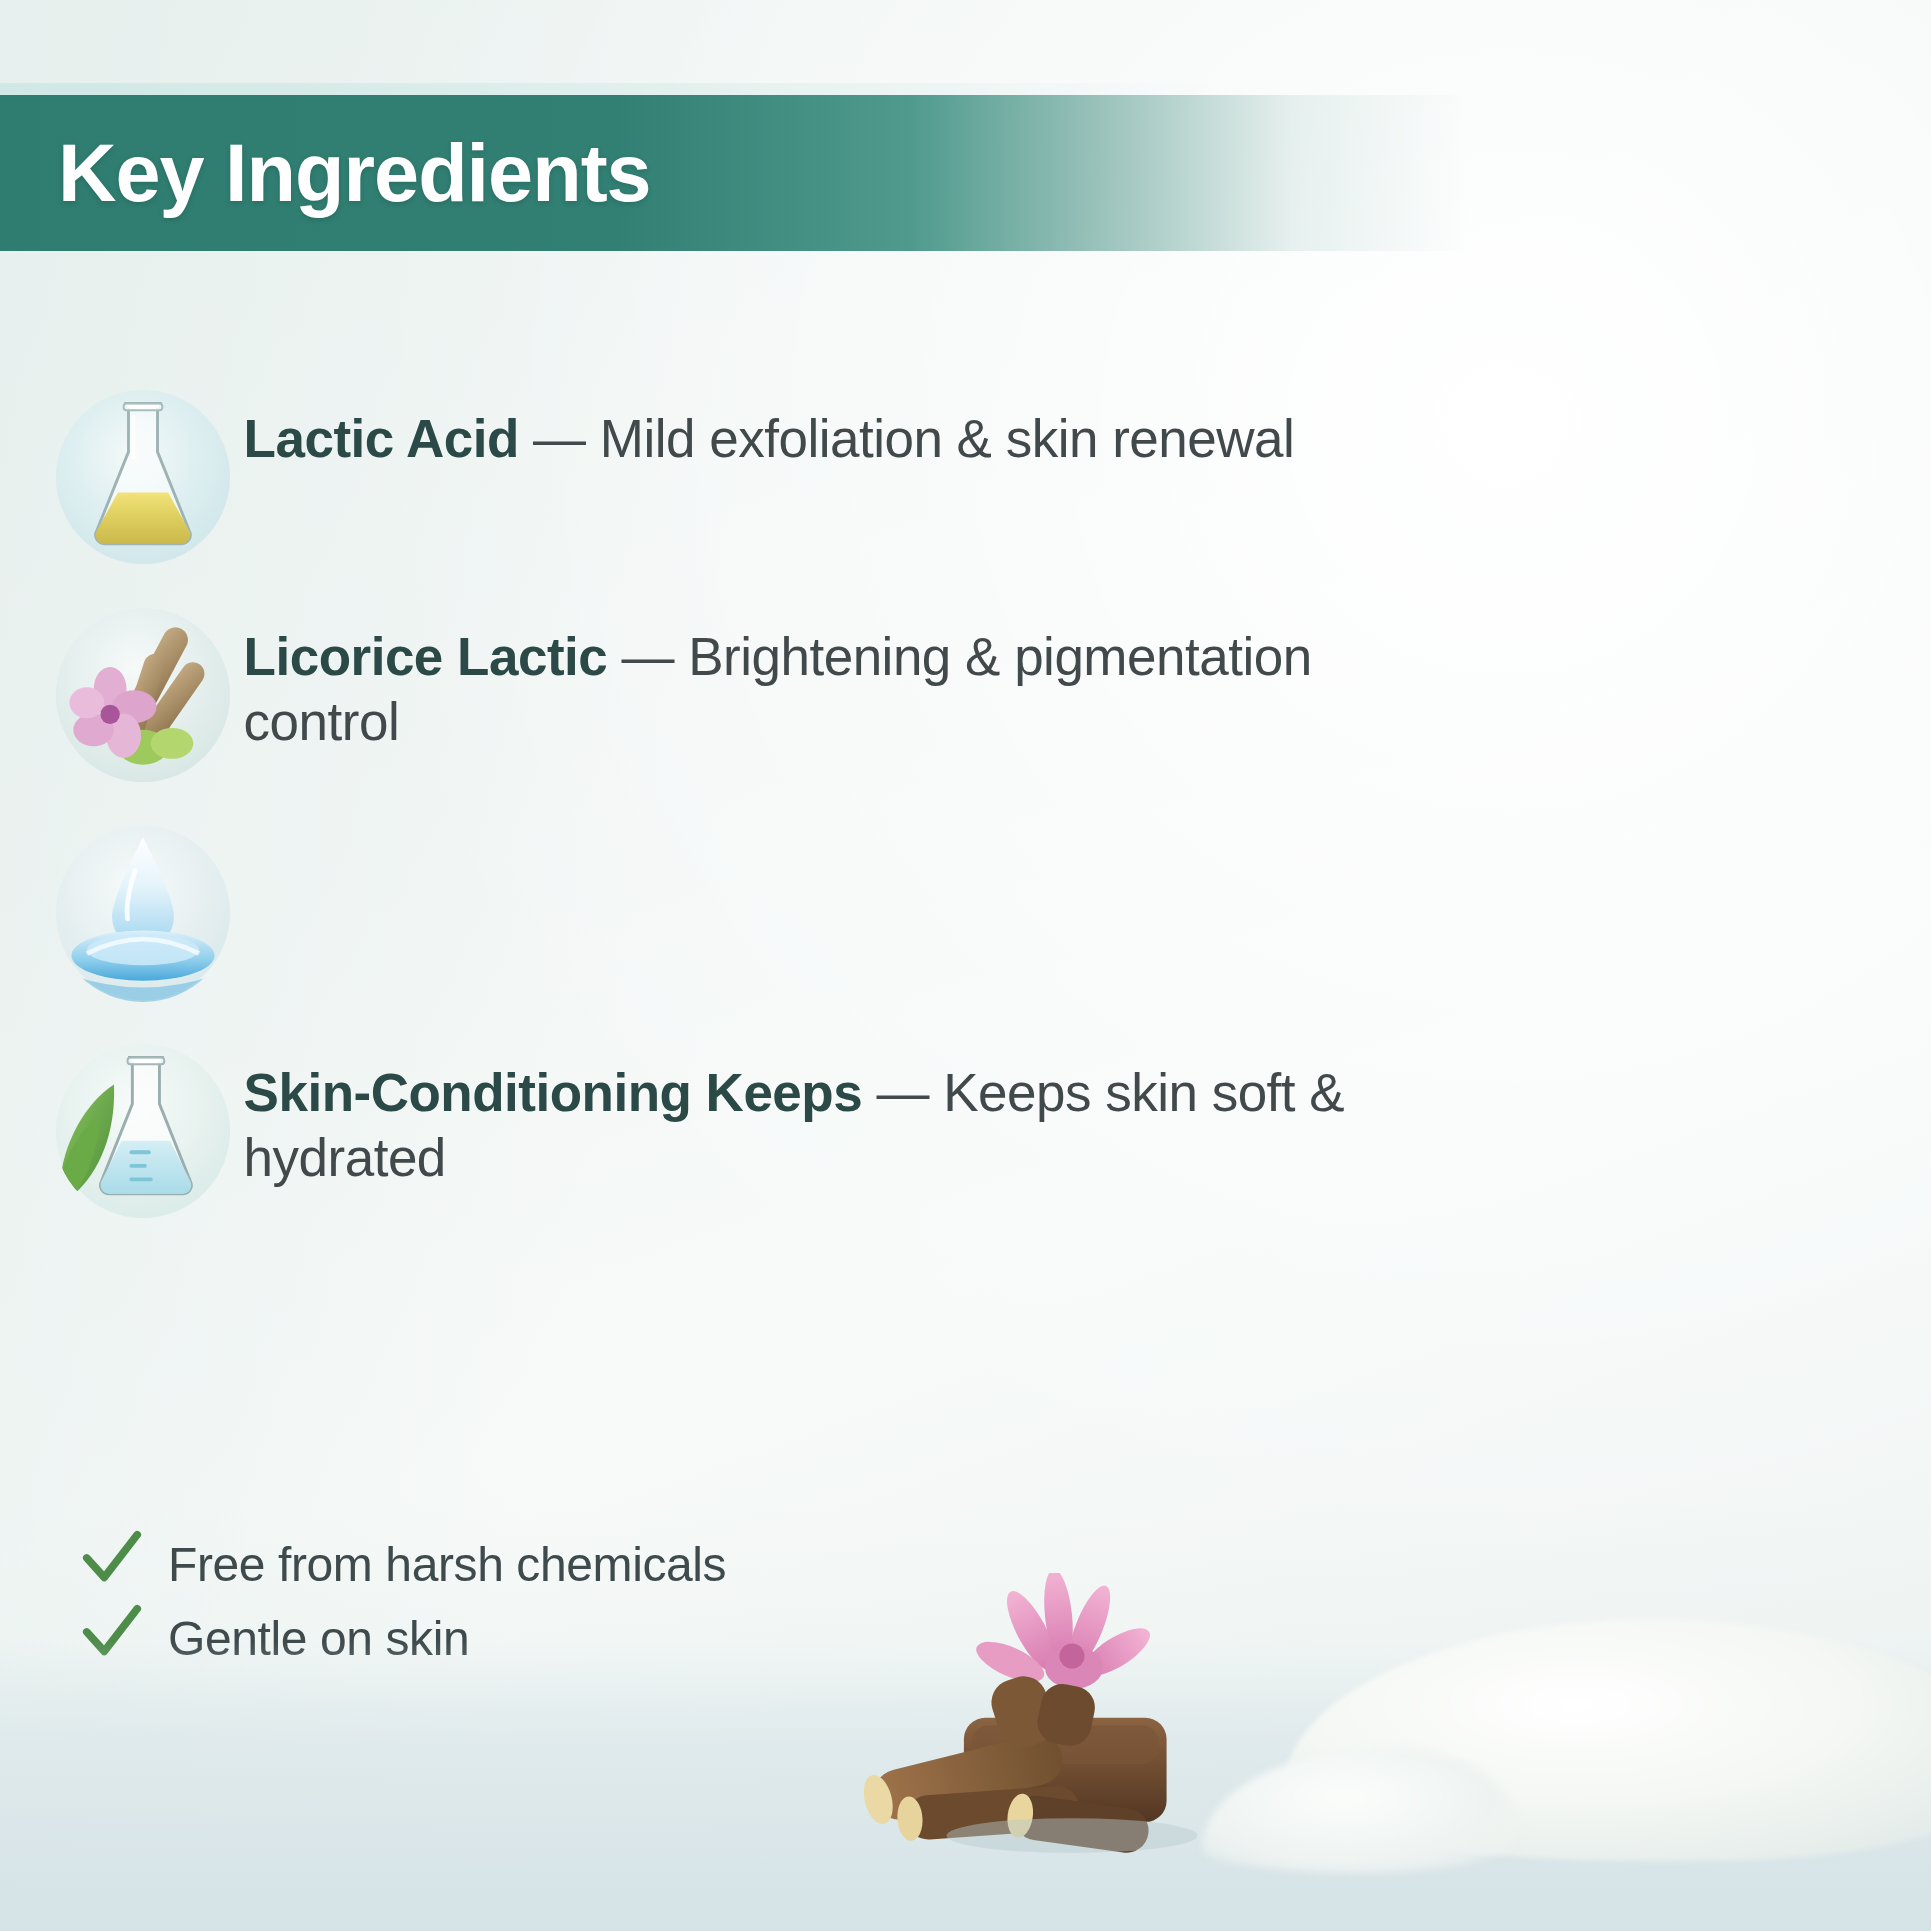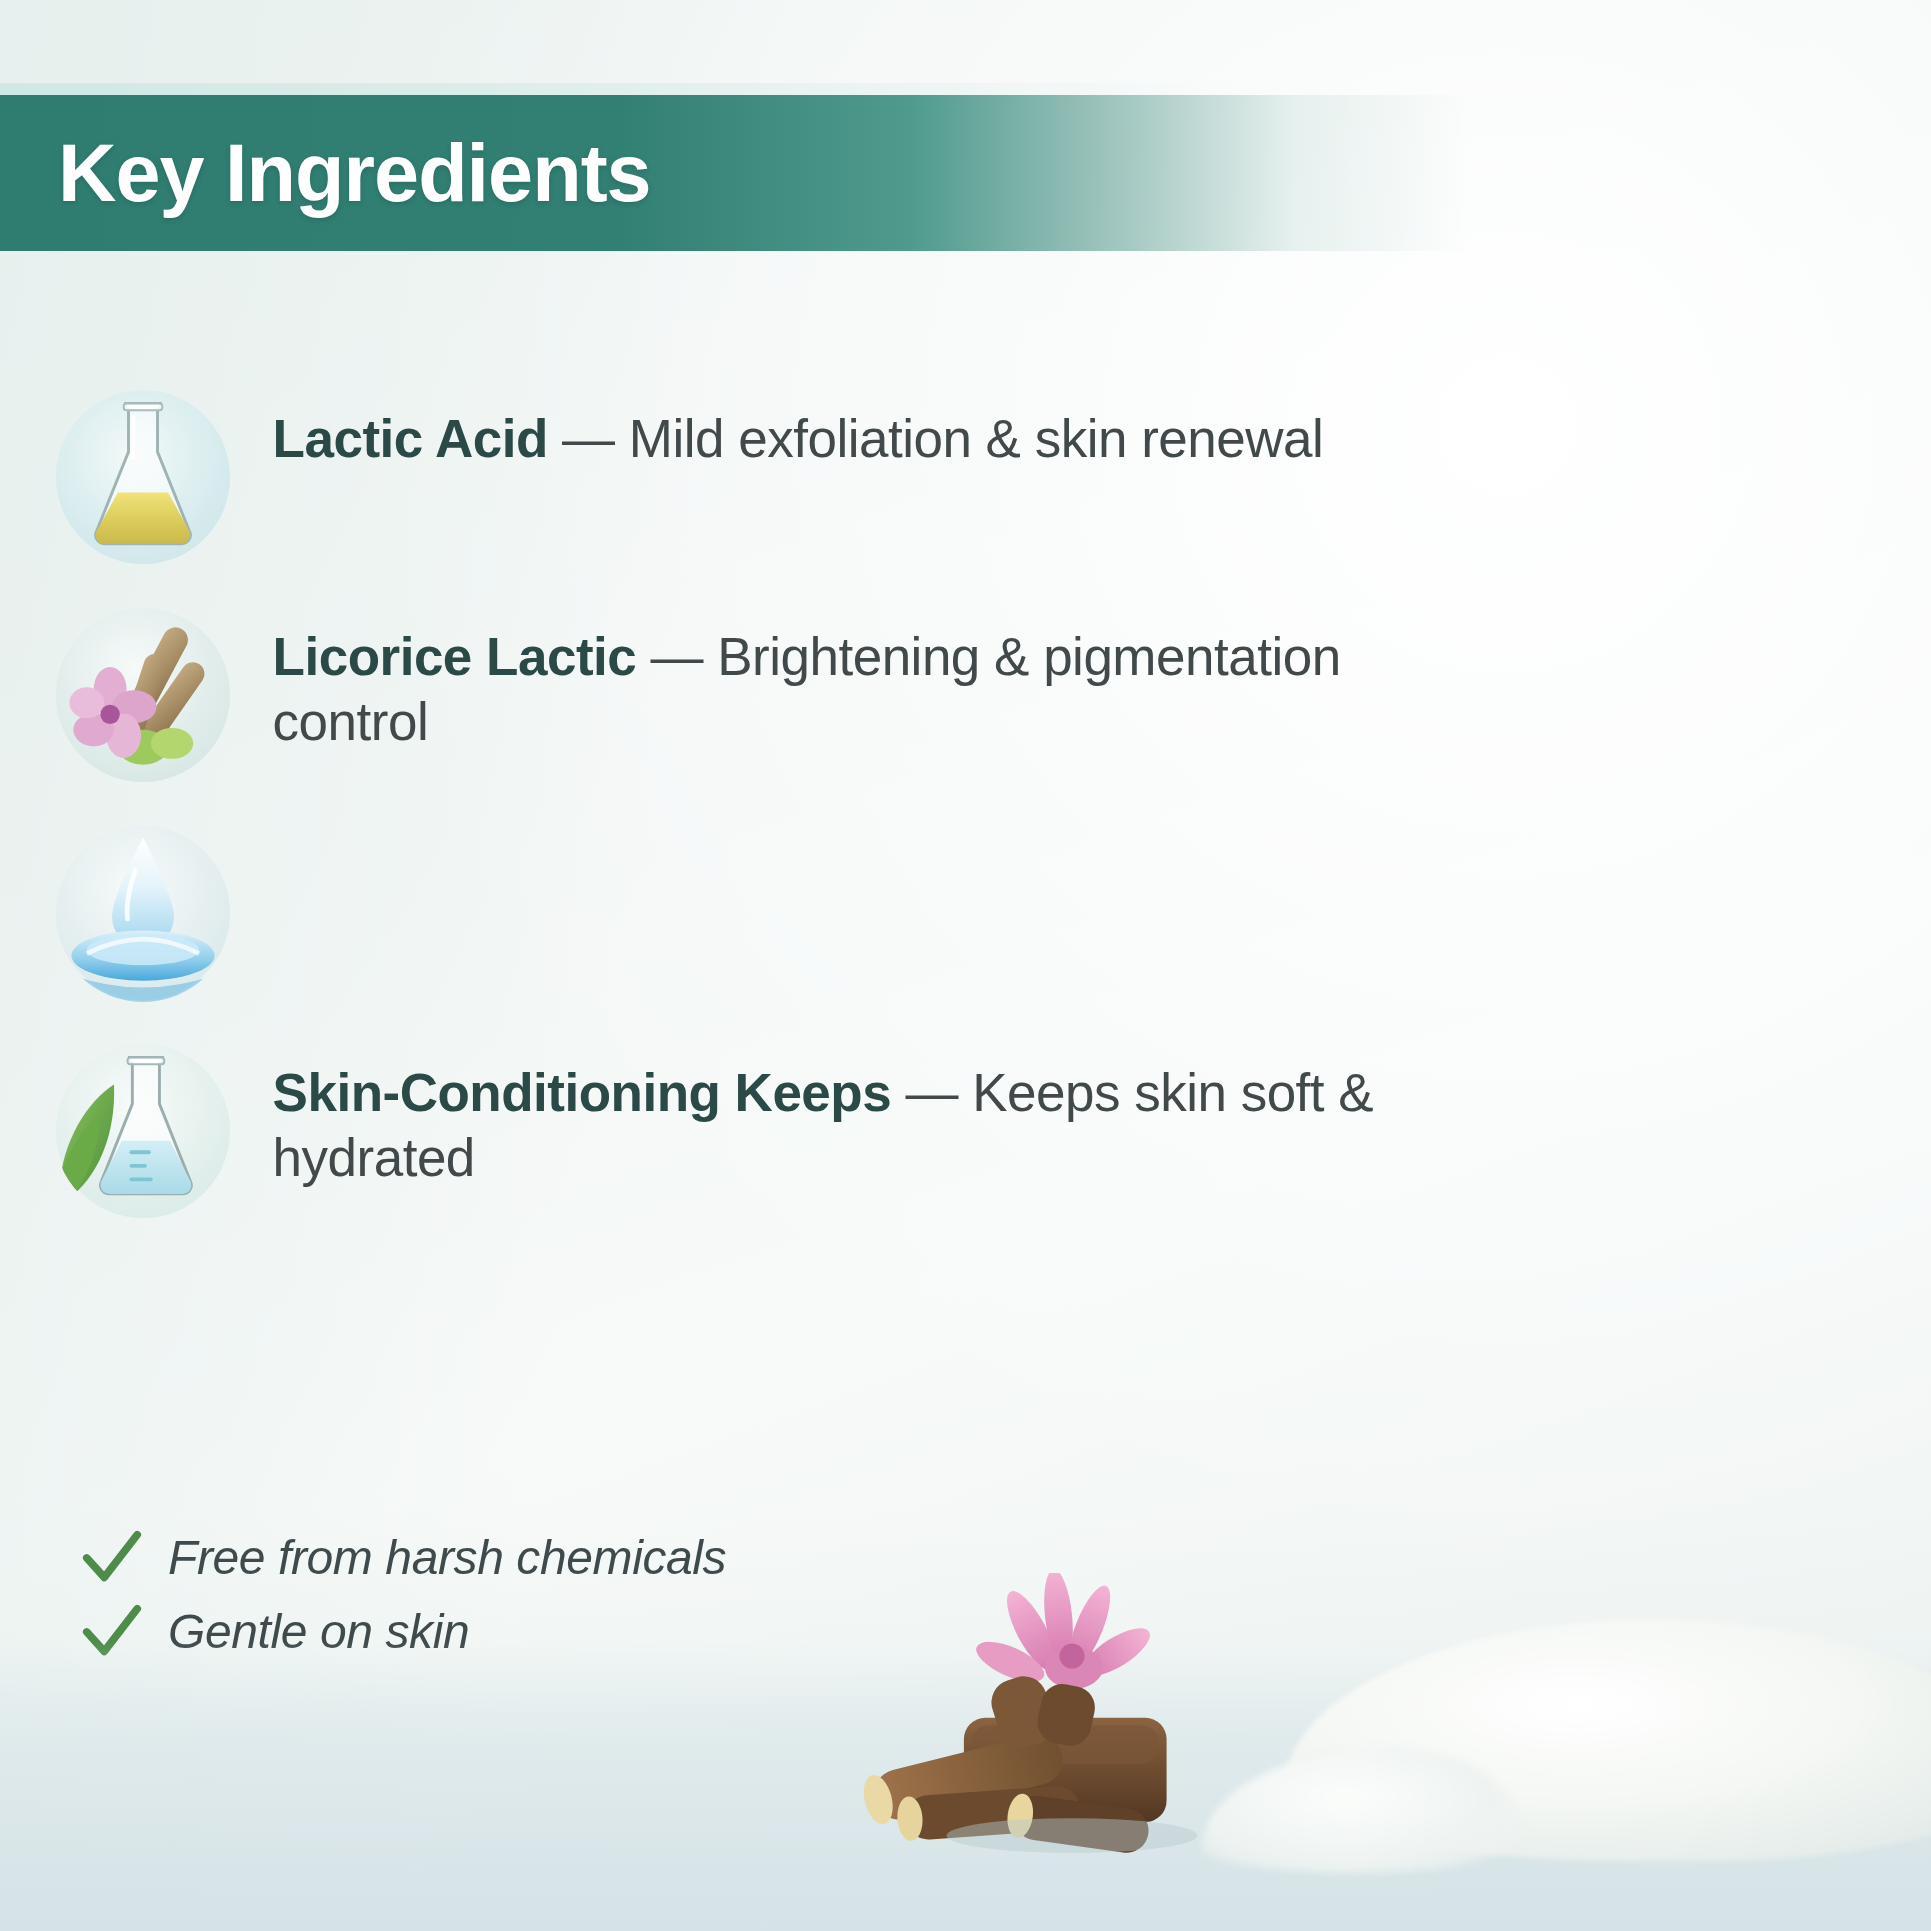--- a/index.html
+++ b/index.html
@@ -56,21 +56,20 @@
   .ingredients{
     position:absolute;
     left:54px; top:386px;
     width:1468px;
   }
   .ing-row{
     display:flex;
     align-items:flex-start;
     margin-bottom:35px;
     min-height:183px;
-    gap:29px;
   }
   .ing-icon{
     position:relative;
     flex:0 0 auto;
     width:178px; height:178px;
     border-radius:50%;
     margin-right:11.6px;
     margin-top:1.9px;
     overflow:hidden;
   }
@@ -92,23 +91,22 @@
   }
   .ing-dash{ color:#41494b; }
 
   
   .claims{
     position:absolute;
     left:81px; top:1527px;
   }
   .claim{
     display:flex;
-    align-items:center;
+    align-items:flex-end;
     margin-bottom:12px;
-    font-style:italic;
   }
   .check-icon{
     flex:0 0 auto;
     width:62px; height:62px;
     margin-right:25px;
   }
   .claim-text{
     font-size:48px;
     color:#3f4a4c;
     letter-spacing:-0.4px;

